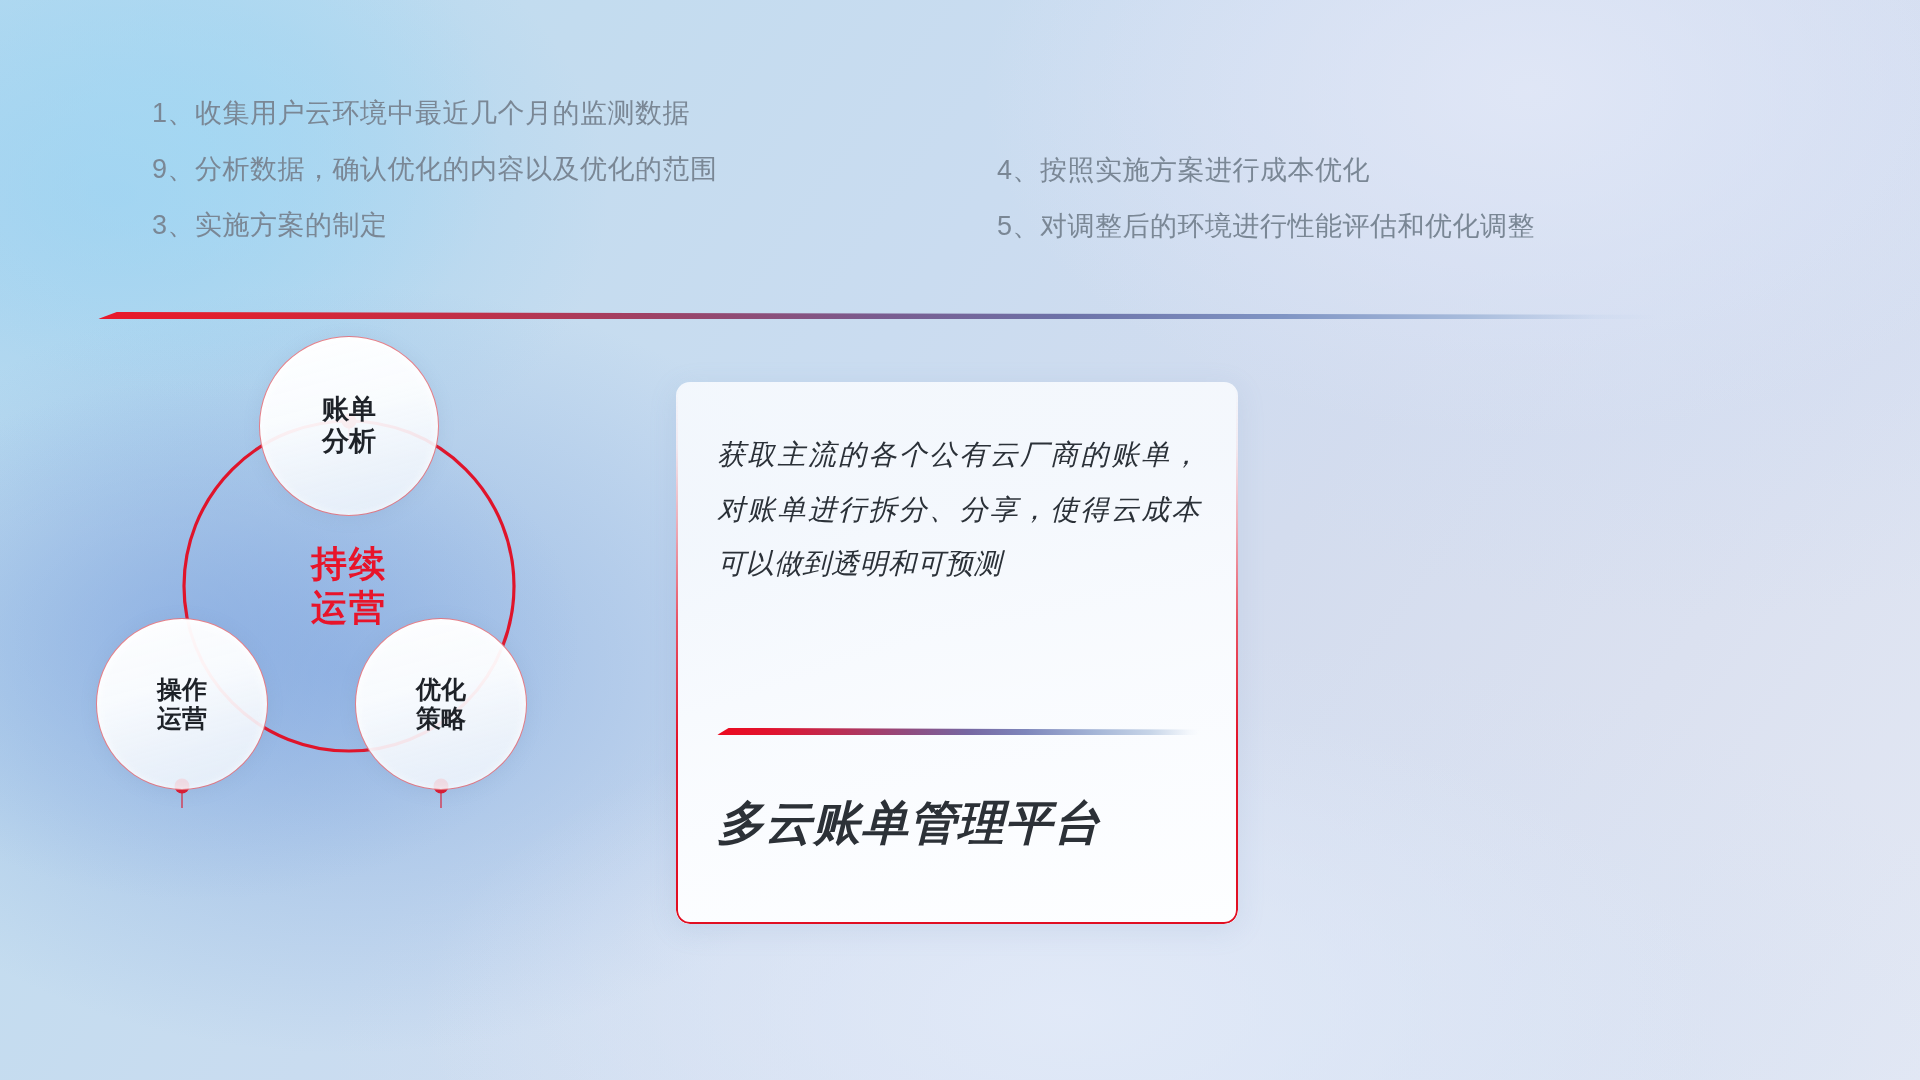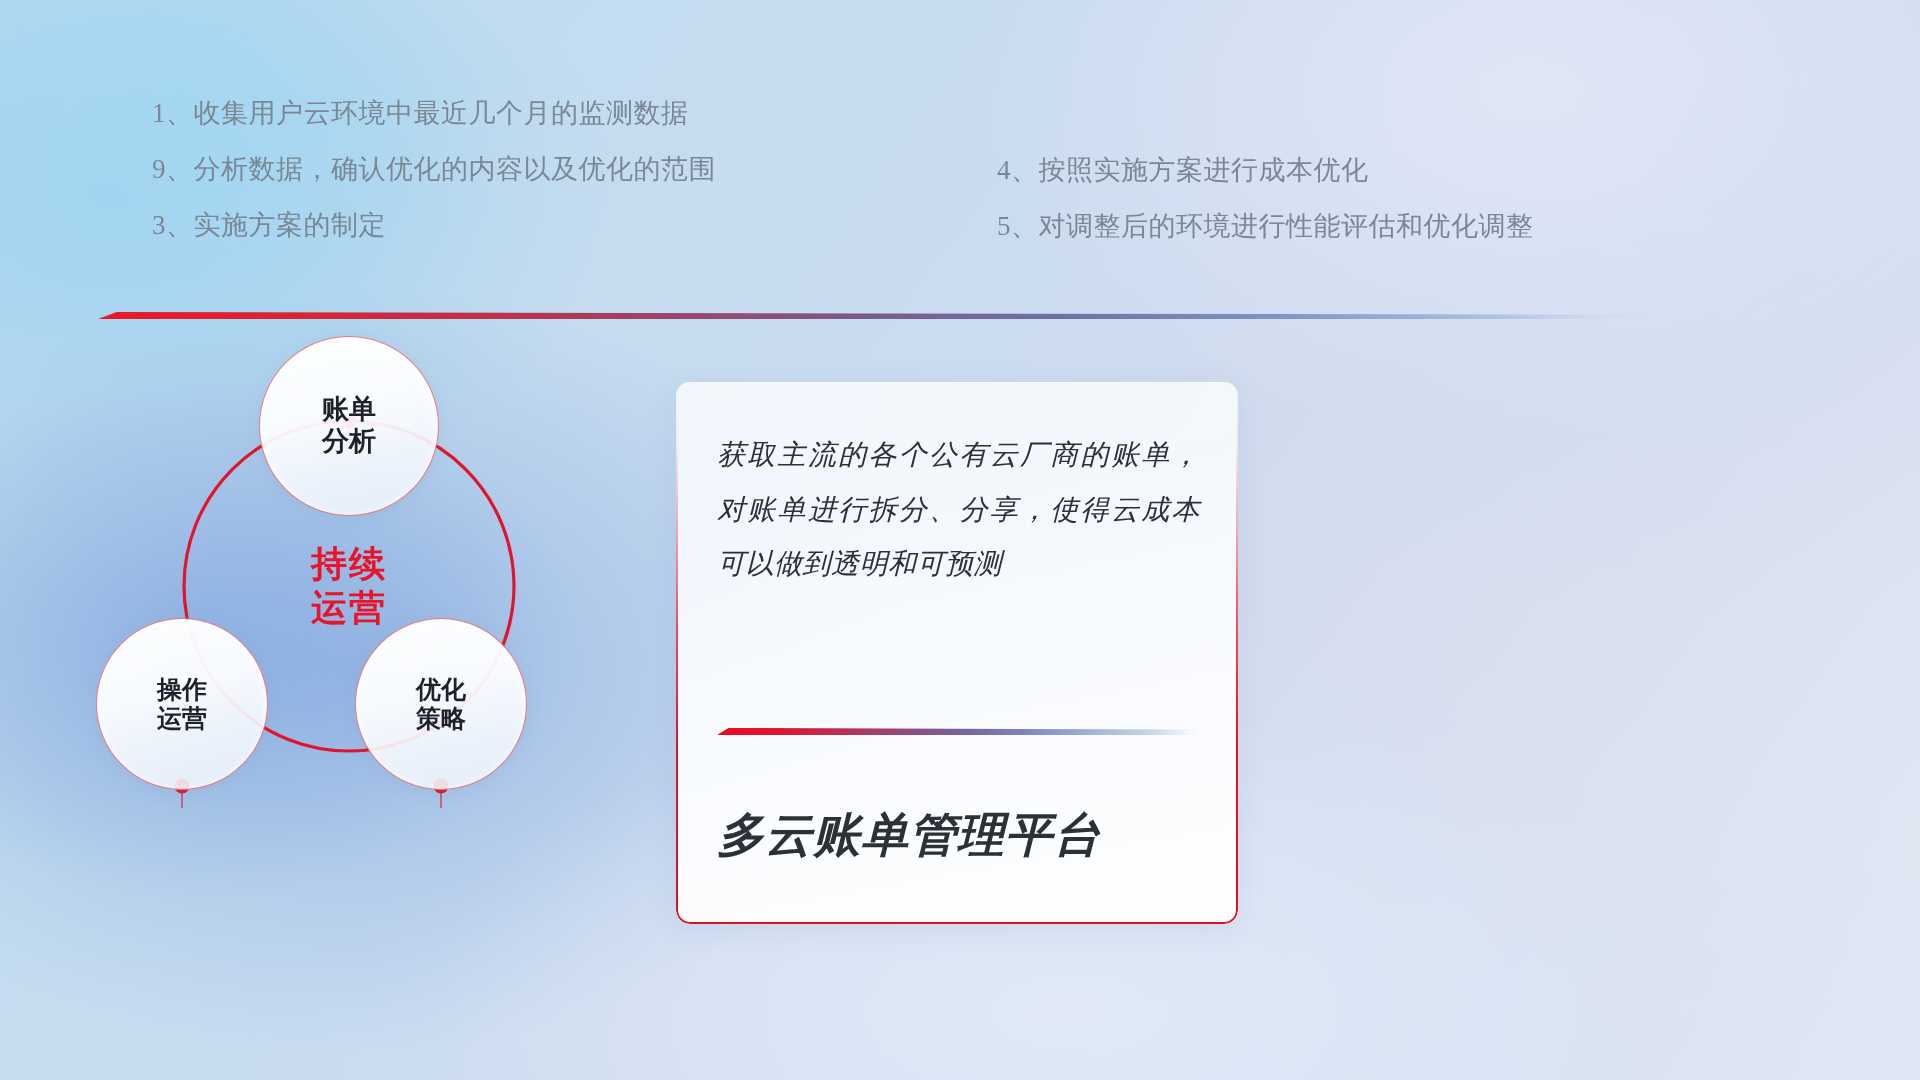--- a/index.html
+++ b/index.html
@@ -43,21 +43,21 @@
   .list {
     position: absolute;
     color: #7a8795;
     font-size: 27px;
     line-height: 1.0;
     letter-spacing: 0.5px;
     white-space: nowrap;
   }
   .list-left { left: 152px; top: 100px; }
   .list-right { left: 997px; top: 157px; }
-  .list-item { margin-bottom: 29px; font-family: Liberation Serif, serif; }
+  .list-item { margin-bottom: 29px; }
   .list-item:last-child { margin-bottom: 0; }
 
   
   .top-rule {
     position: absolute;
     left: 98px;
     top: 312px;
     width: 1560px;
     height: 7px;
     background: linear-gradient(90deg,
@@ -176,21 +176,21 @@
         #ec0a1f 0%, #e01430 12%, #b92f55 26%, #8f4c80 40%,
         #7667a2 52%, #7e86bb 64%, #a3b4d6 78%, #c7d5e8 90%,
         rgba(220,230,243,0.2) 98%, rgba(220,230,243,0) 100%);
     clip-path: polygon(0 100%, 2.4% 0%, 100% 22%, 100% 100%);
     border-radius: 2px;
   }
 
   .card-title {
     position: absolute;
     left: 41px;
-    top: 422px;
+    top: 410px;
     color: #2c3137;
     font-size: 47px;
     font-weight: 700;
     letter-spacing: 1px;
     white-space: nowrap;
   }
 </style>
 </head>
 <body>
 

